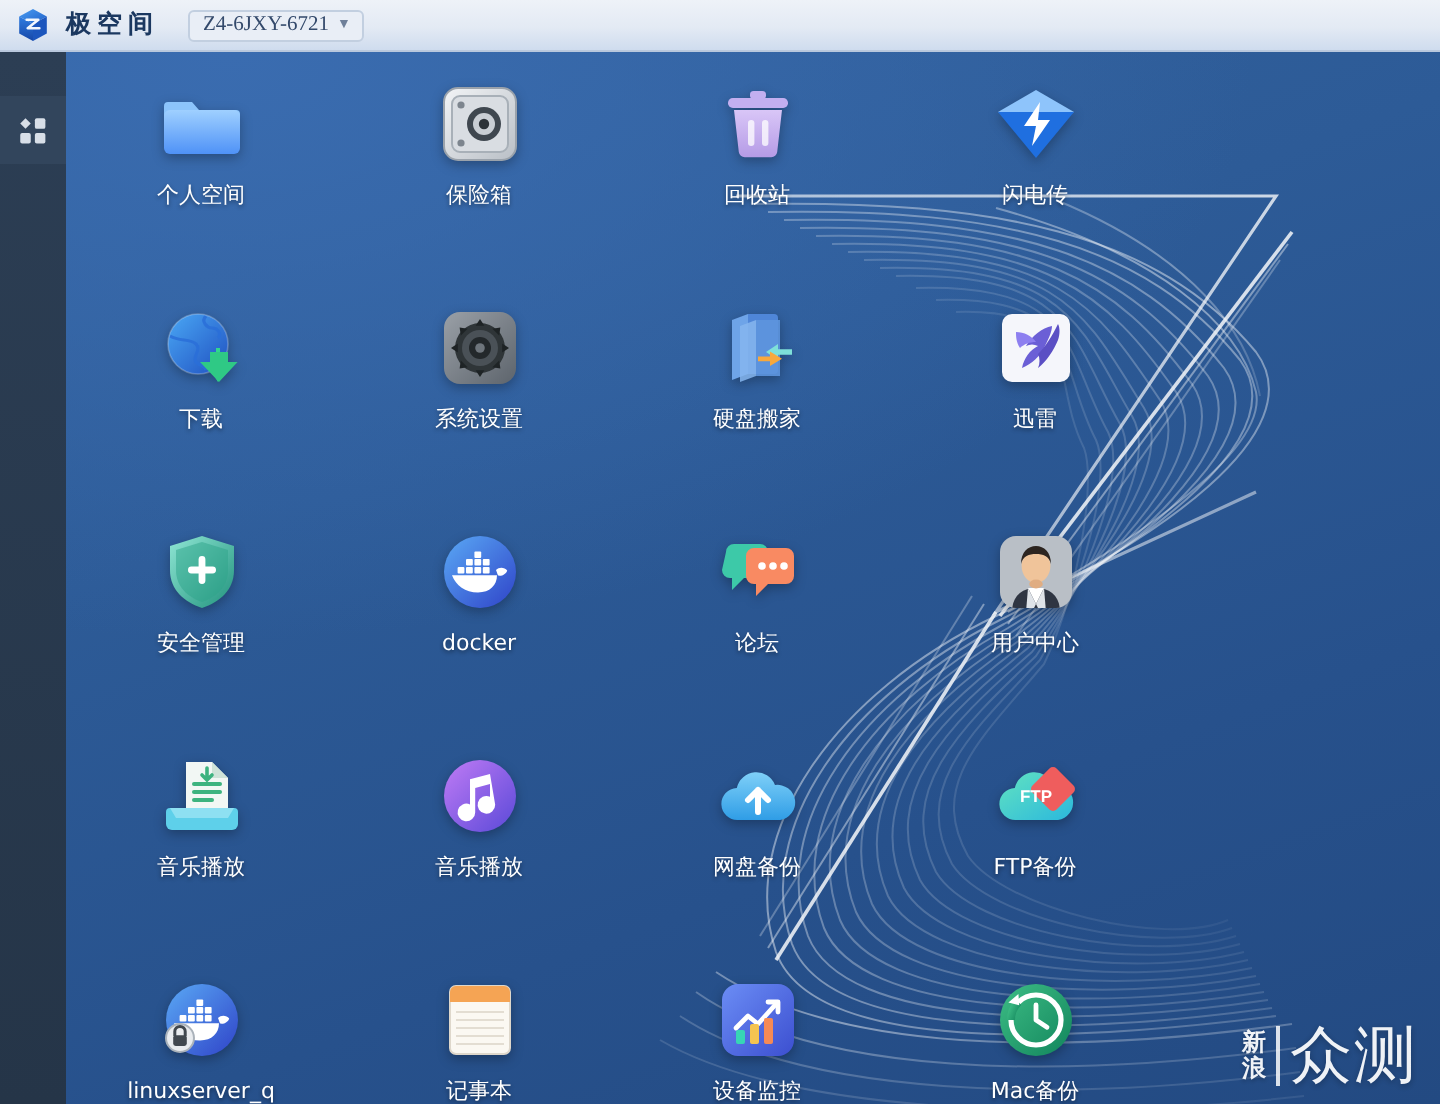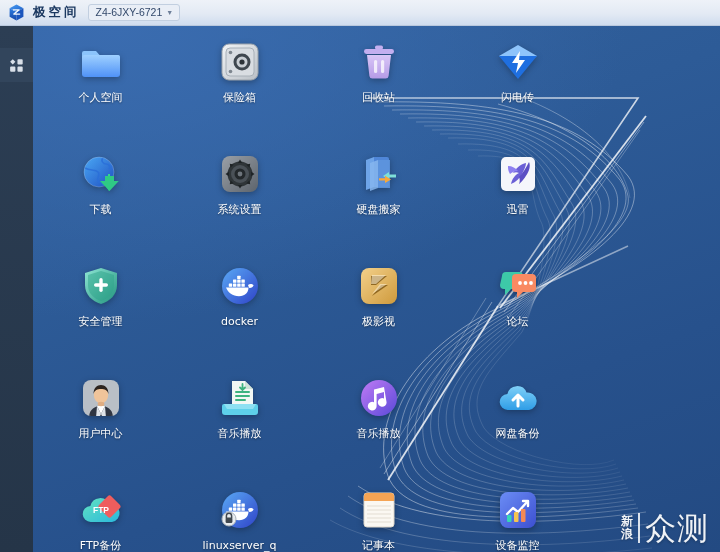--- a/index.html
+++ b/index.html
@@ -17,24 +17,24 @@
     border-bottom:1px solid #b9c8dd;
     display:flex;align-items:center;gap:8px;padding:0 8px;
     box-sizing:border-box;z-index:30;
   }
   .logo{width:17px;height:17px;flex:0 0 auto;}
   .app-title{
     font-size:12.5px;color:#1b3860;letter-spacing:3px;font-weight:700;
     font-family:"DejaVu Sans","Liberation Sans",sans-serif;
   }
   .device-chip{
-    display:flex;align-items:center;gap:4px;
+    margin-left:6px;display:flex;align-items:center;gap:4px;
     background:#e9eef6;border:1px solid #c2cfe0;border-radius:3px;
     padding:1px 6px 2px 7px;font-size:10.5px;color:#33496b;
-    font-family:Liberation Sans, sans-serif;
+    font-family:Liberation Serif, serif;
   }
   .chip-caret{font-size:7px;color:#6e7f99;line-height:1;margin-top:1px;}
 
   
   .rail{
     position:absolute;left:0;top:26px;width:33px;height:526px;
     background:linear-gradient(180deg,#2c3e54 0%,#253548 100%);
     z-index:20;
   }
   .rail-btn{
@@ -339,34 +339,20 @@
             <rect x="15" y="19.5" width="3.4" height="3.2" rx=".5"></rect>
             <rect x="19.2" y="19.5" width="3.4" height="3.2" rx=".5"></rect>
             <rect x="23.4" y="19.5" width="3.4" height="3.2" rx=".5"></rect>
             <path d="M8 23.6 h22.5 c0 5 -3.6 8.6 -9.5 8.6 c-6.5 0 -11-3.4 -13-8.6z"></path>
             <path d="M30 21 c1.6-1.6 4.2-1.4 5.6 .2 c-.6 1.8 -2.6 3 -4.6 2.6z"></path>
           </g>
         </svg>
         <div class="app-label">docker</div>
       </div>
 
-      <div class="app-cell">
-        <svg class="app-ico" viewBox="0 0 44 44">
-          <defs>
-              <linearGradient id="vf" x1="0" y1="0" x2="1" y2="1">
-            <stop offset="0" stop-color="#f3d08a"></stop>
-                <stop offset="1" stop-color="#cf9a3c"></stop>
-              </linearGradient>
-            </defs>
-          <rect x="4" y="4" width="36" height="36" rx="8" fill="url(#vf)"></rect>
-          <path d="M14 12 h16 l-11 9 h12 l-16 11 l9-11 h-10z" fill="#7b5412" opacity=".8"></path>
-          <path d="M15 11 h14 l-10 9 h11 l-15 10 l8-10 h-9z" fill="#fff4dc" opacity=".55"></path>
-        </svg>
-        <div class="app-label">极影视</div>
-      </div>
 
       <div class="app-cell">
         <svg class="app-ico" viewBox="0 0 44 44">
           <path d="M6 12 a4 4 0 0 1 4-4 h13 a4 4 0 0 1 4 4 v9 a4 4 0 0 1 -4 4 h-8 l-6 6 v-6 h-1 a4 4 0 0 1 -4 -4z" fill="#3dc9a8"></path>
           <path d="M16 14 a4 4 0 0 1 4-4 h16 a4 4 0 0 1 4 4 v10 a4 4 0 0 1 -4 4 h-9 l-6 6 v-6 h-1 a4 4 0 0 1 -4 -4z" fill="#f98a62"></path>
           <g fill="#ffffff">
             <circle cx="24" cy="19" r="1.9"></circle>
               <circle cx="29.5" cy="19" r="1.9"></circle>
               <circle cx="35" cy="19" r="1.9"></circle>
           </g>

